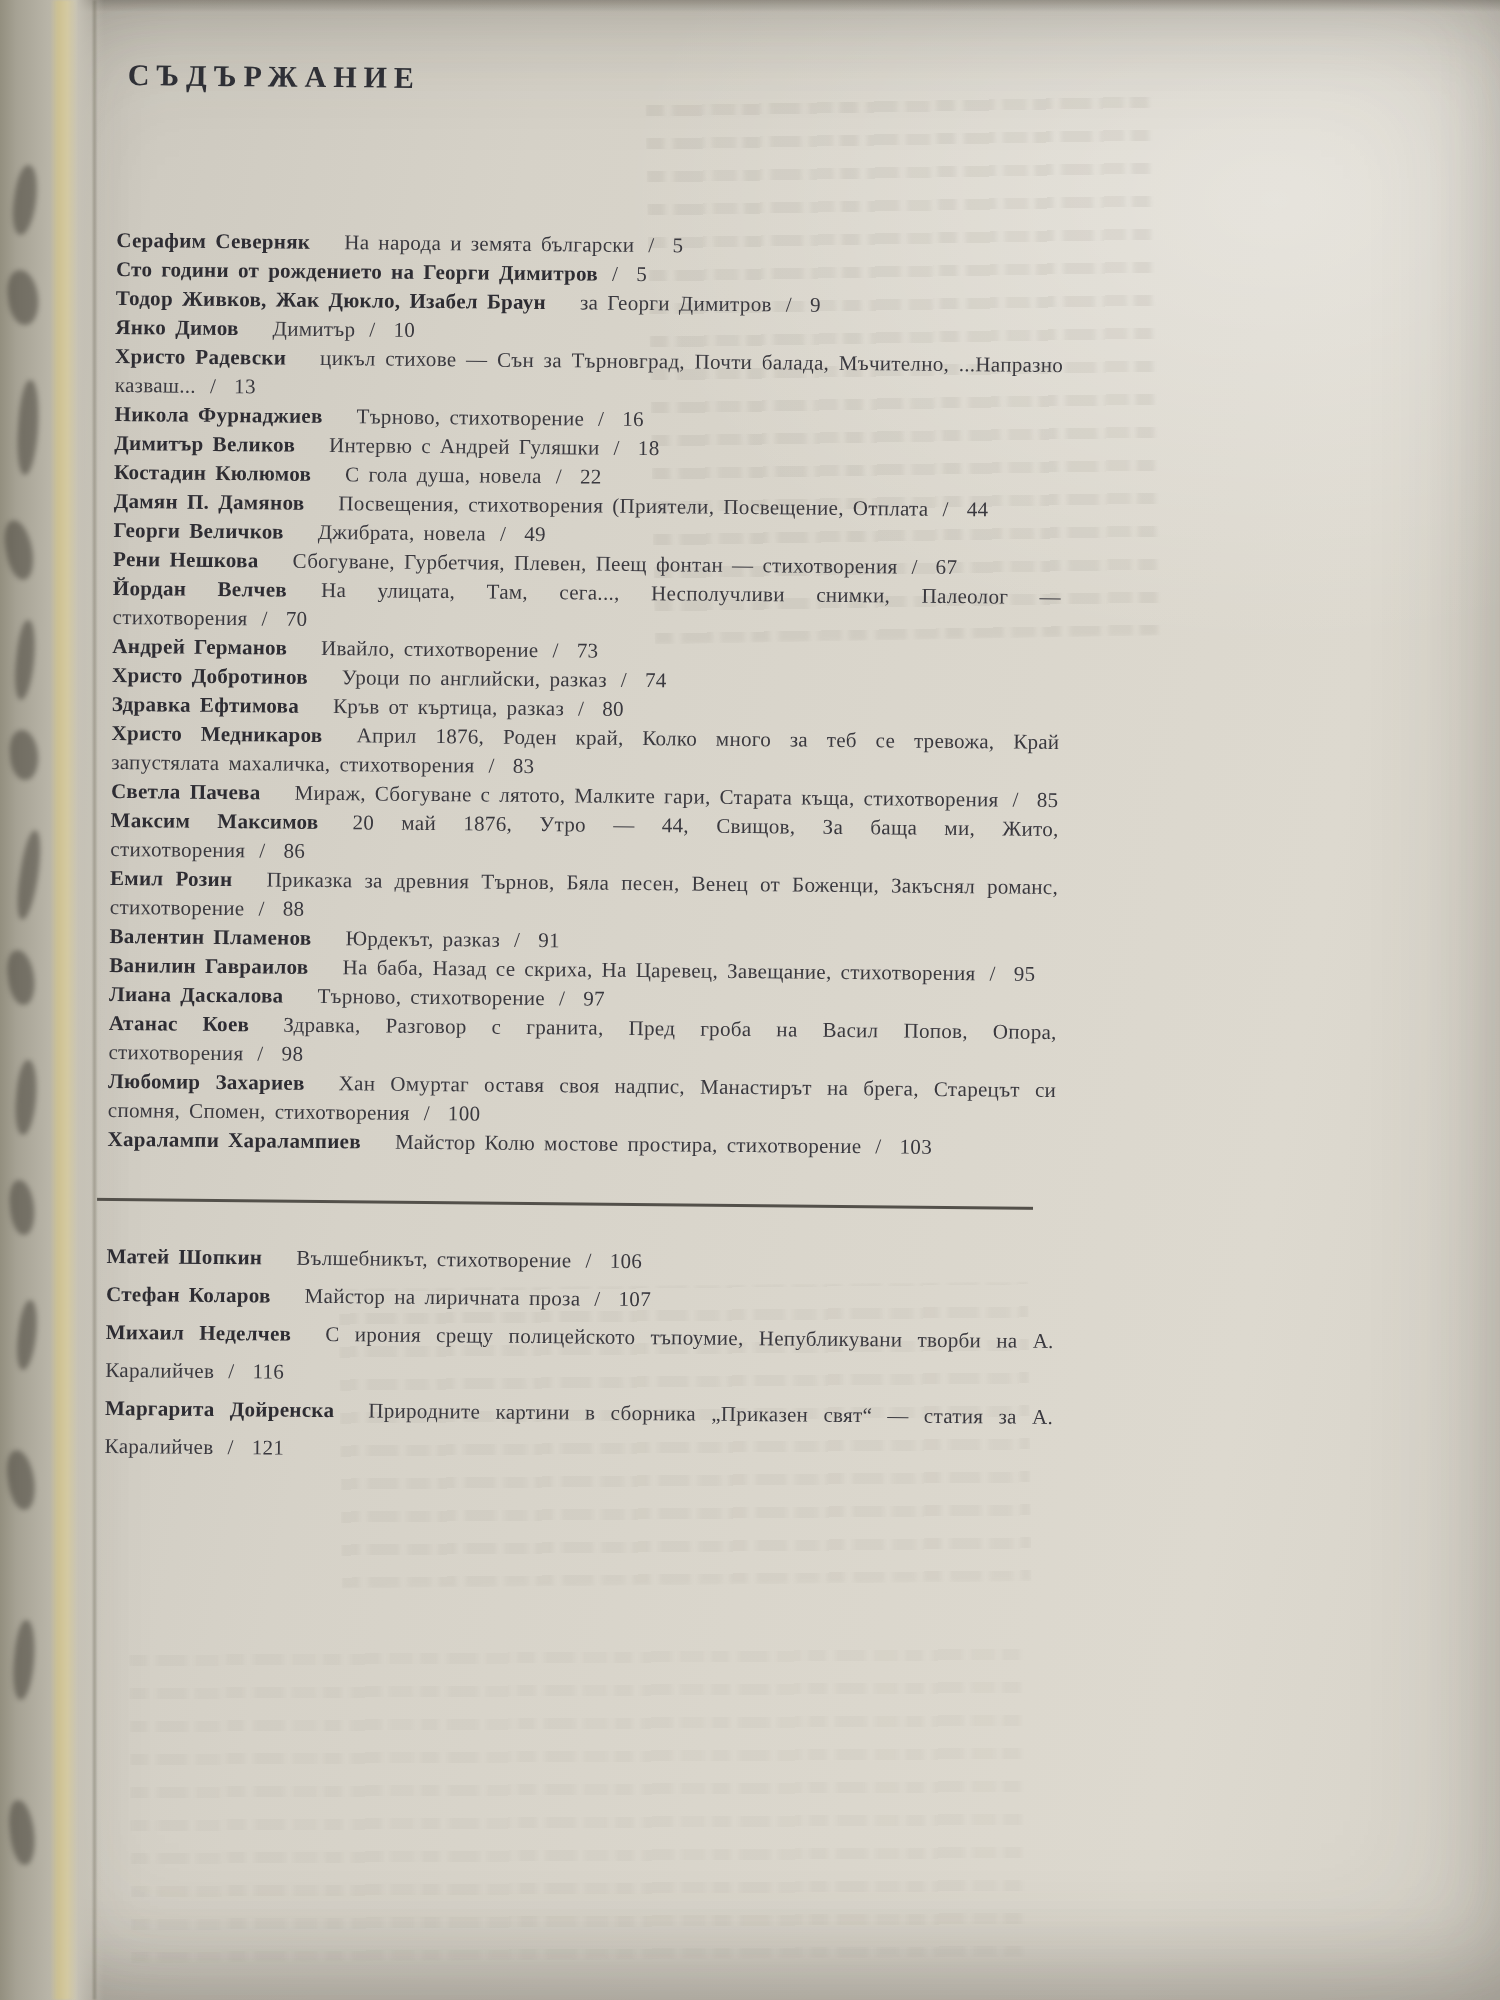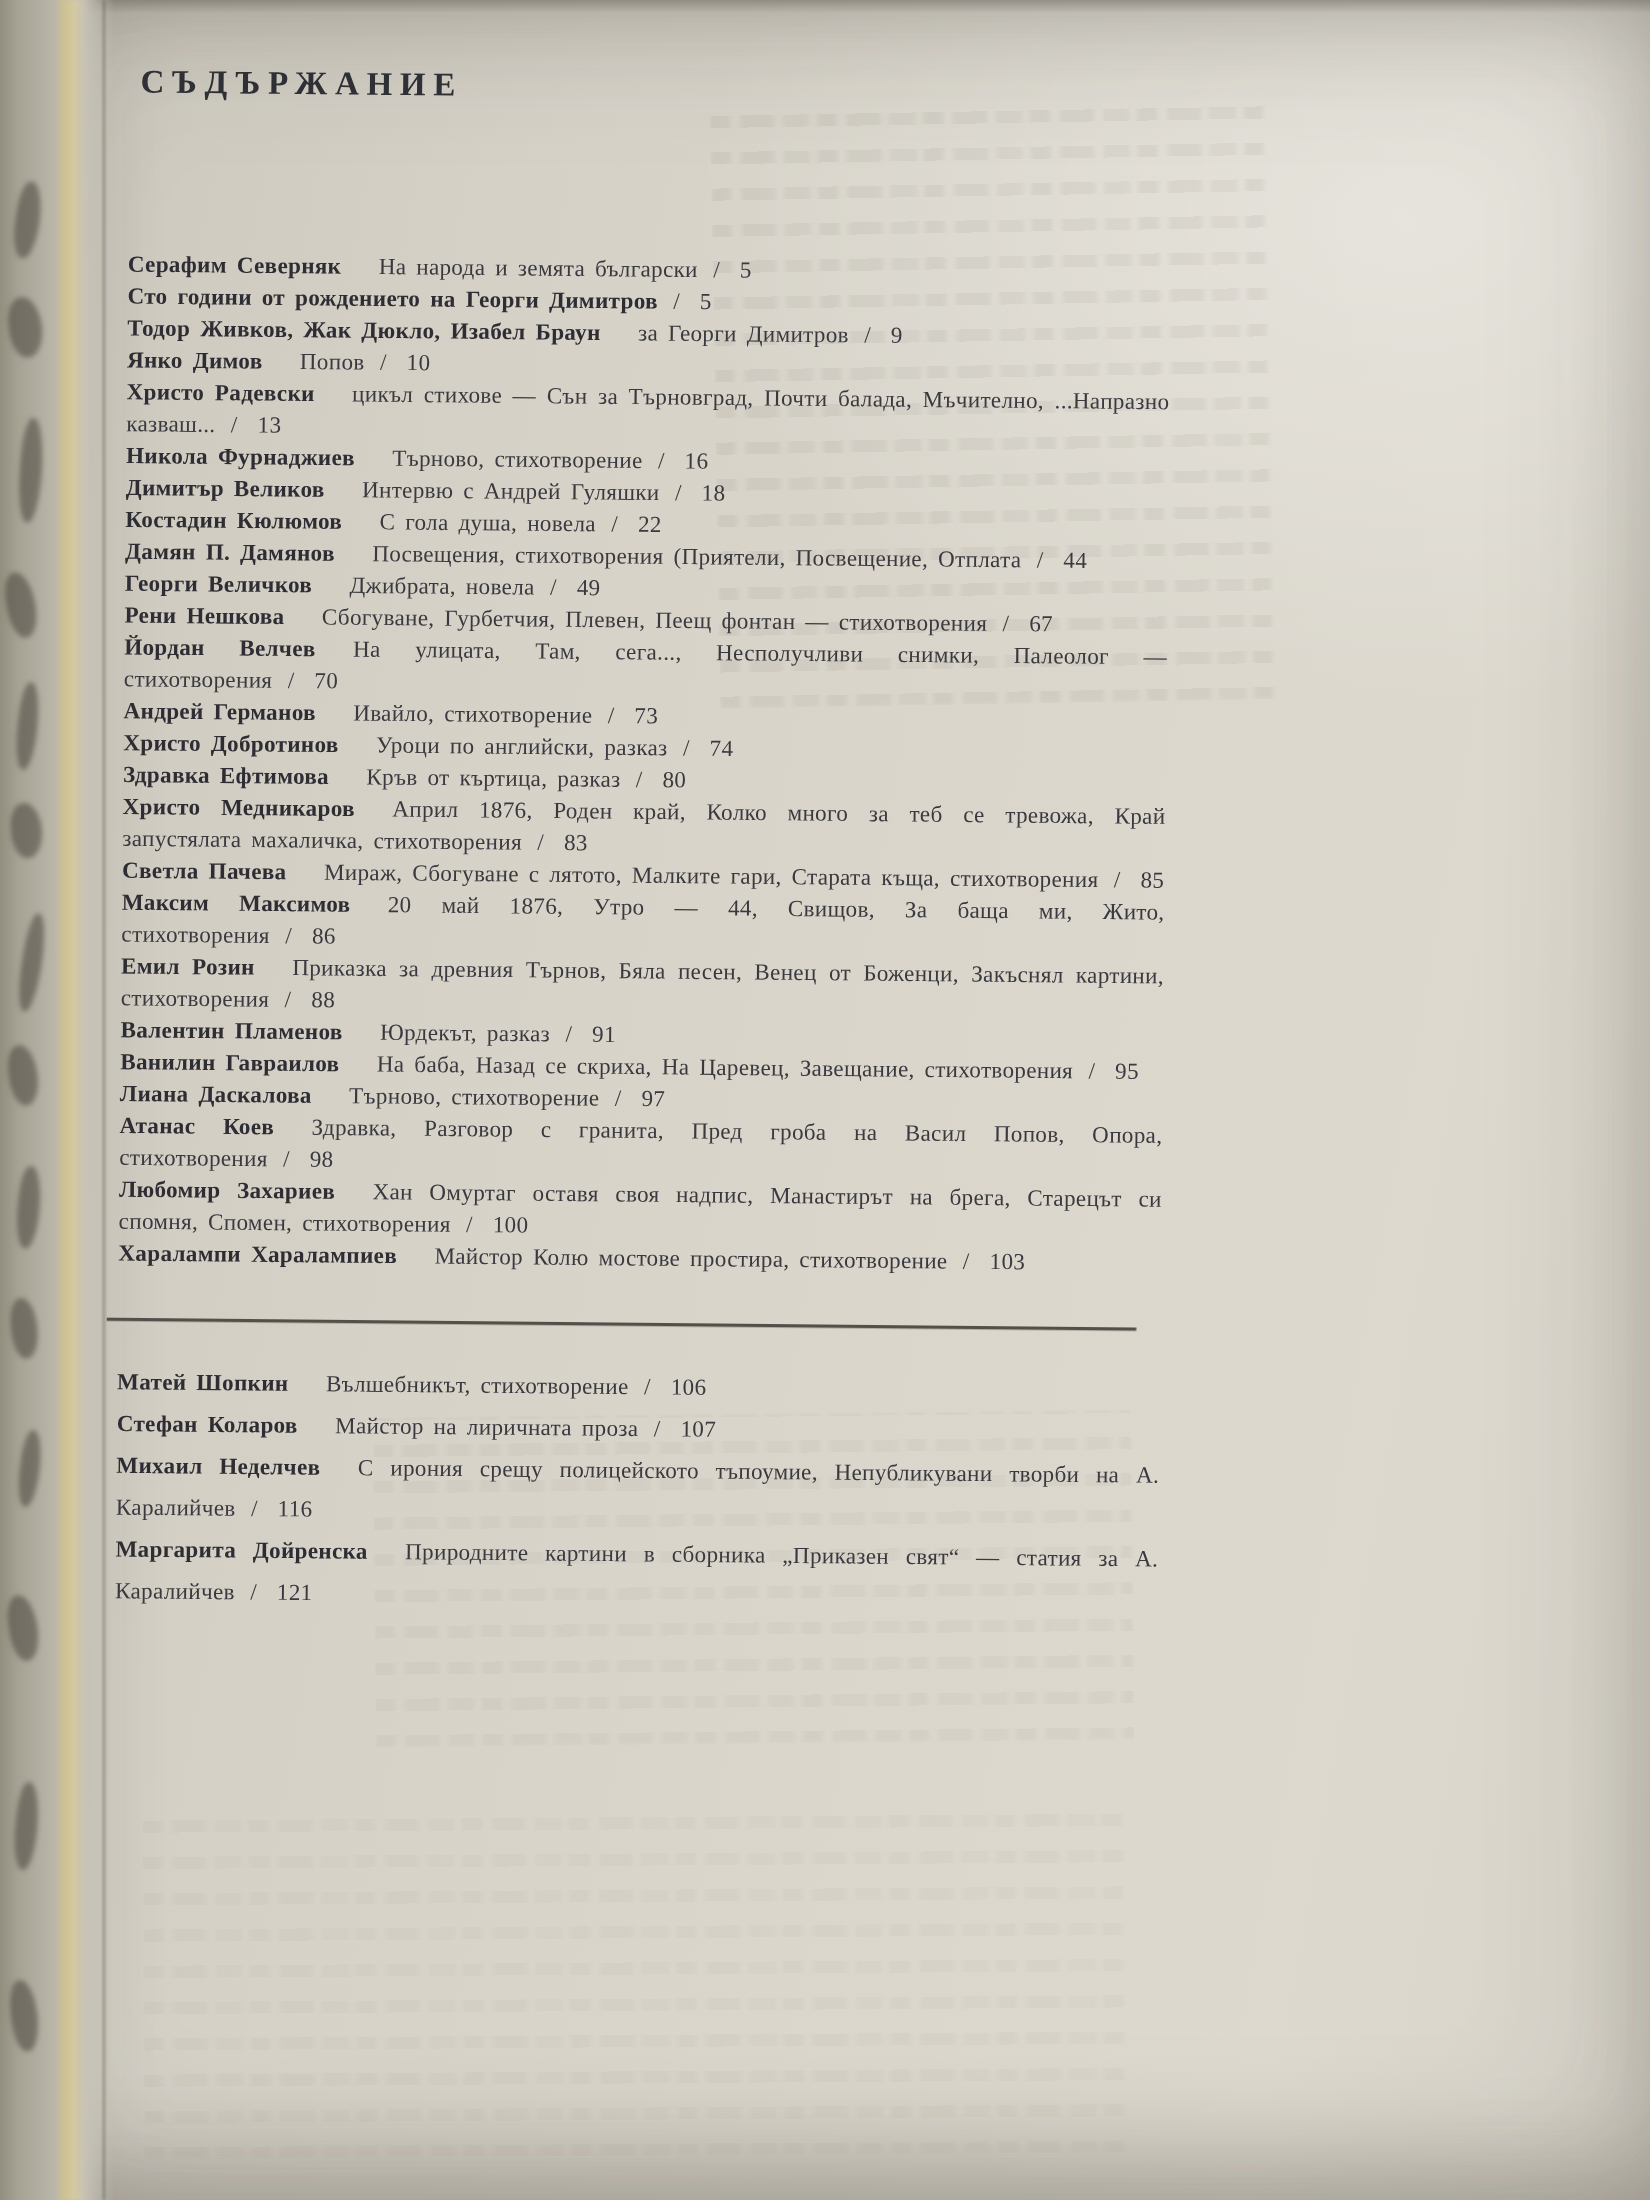--- a/index.html
+++ b/index.html
@@ -111,36 +111,36 @@
       <div class="edge-mark" style="left:10px;top:1800px;width:24px;height:65px;transform:rotate(-6deg)"></div>
     </div>
   </div>
 
   <div class="content">
     <h1 class="title">СЪДЪРЖАНИЕ</h1>
     <div class="entries" id="main-entries">
         <p class="entry"><span class="author gap">Серафим Северняк</span><span class="titles">На народа и земята български</span><span class="pagenum">/&nbsp;&nbsp;5</span></p>
         <p class="entry"><span class="author">Сто години от рождението на Георги Димитров</span><span class="pagenum">/&nbsp;&nbsp;5</span></p>
         <p class="entry"><span class="author gap">Тодор Живков, Жак Дюкло, Изабел Браун</span><span class="titles">за Георги Димитров</span><span class="pagenum">/&nbsp;&nbsp;9</span></p>
-        <p class="entry"><span class="author gap">Янко Димов</span><span class="titles">Попов</span><span class="pagenum">/&nbsp;&nbsp;10</span></p>
+        <p class="entry"><span class="author gap">Янко Димов</span><span class="titles">Димитър</span><span class="pagenum">/&nbsp;&nbsp;10</span></p>
         <p class="entry"><span class="author gap">Христо Радевски</span><span class="titles">цикъл стихове — Сън за Търновград, Почти балада, Мъчително, ...Напразно казваш...</span><span class="pagenum">/&nbsp;&nbsp;13</span></p>
         <p class="entry"><span class="author gap">Никола Фурнаджиев</span><span class="titles">Търново, стихотворение</span><span class="pagenum">/&nbsp;&nbsp;16</span></p>
         <p class="entry"><span class="author gap">Димитър Великов</span><span class="titles">Интервю с Андрей Гуляшки</span><span class="pagenum">/&nbsp;&nbsp;18</span></p>
         <p class="entry"><span class="author gap">Костадин Кюлюмов</span><span class="titles">С гола душа, новела</span><span class="pagenum">/&nbsp;&nbsp;22</span></p>
         <p class="entry"><span class="author gap">Дамян П. Дамянов</span><span class="titles">Посвещения, стихотворения (Приятели, Посвещение, Отплата</span><span class="pagenum">/&nbsp;&nbsp;44</span></p>
         <p class="entry"><span class="author gap">Георги Величков</span><span class="titles">Джибрата, новела</span><span class="pagenum">/&nbsp;&nbsp;49</span></p>
         <p class="entry"><span class="author gap">Рени Нешкова</span><span class="titles">Сбогуване, Гурбетчия, Плевен, Пеещ фонтан — стихотворения</span><span class="pagenum">/&nbsp;&nbsp;67</span></p>
         <p class="entry"><span class="author gap">Йордан Велчев</span><span class="titles">На улицата, Там, сега..., Несполучливи снимки, Палеолог — стихотворения</span><span class="pagenum">/&nbsp;&nbsp;70</span></p>
         <p class="entry"><span class="author gap">Андрей Германов</span><span class="titles">Ивайло, стихотворение</span><span class="pagenum">/&nbsp;&nbsp;73</span></p>
         <p class="entry"><span class="author gap">Христо Добротинов</span><span class="titles">Уроци по английски, разказ</span><span class="pagenum">/&nbsp;&nbsp;74</span></p>
         <p class="entry"><span class="author gap">Здравка Ефтимова</span><span class="titles">Кръв от къртица, разказ</span><span class="pagenum">/&nbsp;&nbsp;80</span></p>
         <p class="entry"><span class="author gap">Христо Медникаров</span><span class="titles">Април 1876, Роден край, Колко много за теб се тревожа, Край запустялата махаличка, стихотворения</span><span class="pagenum">/&nbsp;&nbsp;83</span></p>
         <p class="entry"><span class="author gap">Светла Пачева</span><span class="titles">Мираж, Сбогуване с лятото, Малките гари, Старата къща, стихотворения</span><span class="pagenum">/&nbsp;&nbsp;85</span></p>
         <p class="entry"><span class="author gap">Максим Максимов</span><span class="titles">20 май 1876, Утро — 44, Свищов, За баща ми, Жито, стихотворения</span><span class="pagenum">/&nbsp;&nbsp;86</span></p>
-        <p class="entry"><span class="author gap">Емил Розин</span><span class="titles">Приказка за древния Търнов, Бяла песен, Венец от Боженци, Закъснял картини, стихотворения</span><span class="pagenum">/&nbsp;&nbsp;88</span></p>
+        <p class="entry"><span class="author gap">Емил Розин</span><span class="titles">Приказка за древния Търнов, Бяла песен, Венец от Боженци, Закъснял романс, стихотворение</span><span class="pagenum">/&nbsp;&nbsp;88</span></p>
         <p class="entry"><span class="author gap">Валентин Пламенов</span><span class="titles">Юрдекът, разказ</span><span class="pagenum">/&nbsp;&nbsp;91</span></p>
         <p class="entry"><span class="author gap">Ванилин Гавраилов</span><span class="titles">На баба, Назад се скриха, На Царевец, Завещание, стихотворения</span><span class="pagenum">/&nbsp;&nbsp;95</span></p>
         <p class="entry"><span class="author gap">Лиана Даскалова</span><span class="titles">Търново, стихотворение</span><span class="pagenum">/&nbsp;&nbsp;97</span></p>
         <p class="entry"><span class="author gap">Атанас Коев</span><span class="titles">Здравка, Разговор с гранита, Пред гроба на Васил Попов, Опора, стихотворения</span><span class="pagenum">/&nbsp;&nbsp;98</span></p>
         <p class="entry"><span class="author gap">Любомир Захариев</span><span class="titles">Хан Омуртаг оставя своя надпис, Манастирът на брега, Старецът си спомня, Спомен, стихотворения</span><span class="pagenum">/&nbsp;&nbsp;100</span></p>
         <p class="entry"><span class="author gap">Харалампи Харалампиев</span><span class="titles">Майстор Колю мостове простира, стихотворение</span><span class="pagenum">/&nbsp;&nbsp;103</span></p>
       </div>
     <div class="divider"></div>
     <div class="entries footer" id="footer-entries">
         <p class="entry"><span class="author gap">Матей Шопкин</span><span class="titles">Вълшебникът, стихотворение</span><span class="pagenum">/&nbsp;&nbsp;106</span></p>

